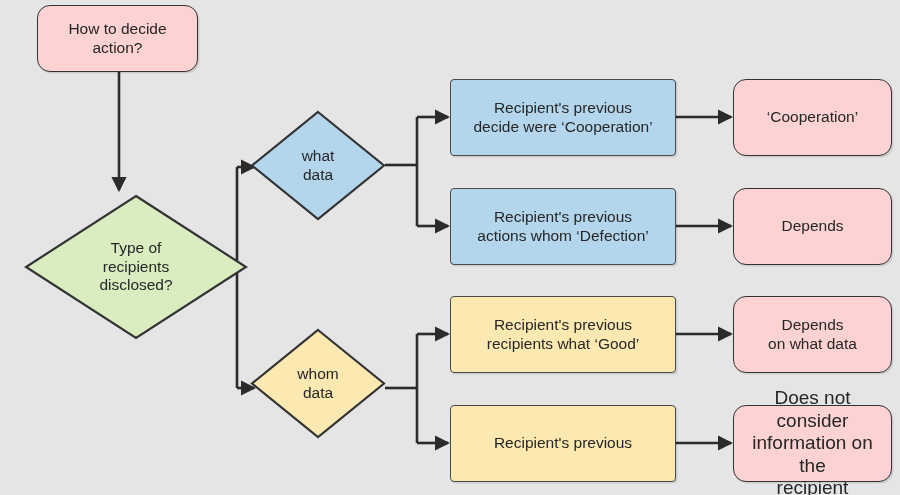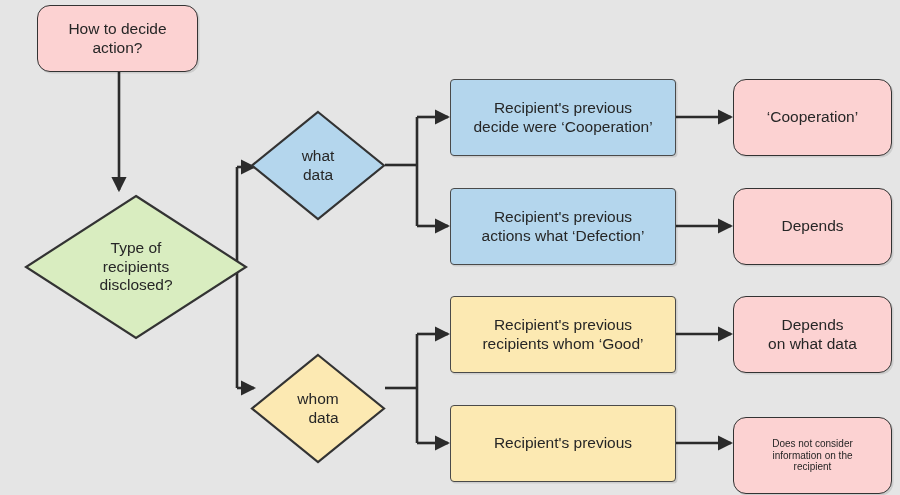--- a/index.html
+++ b/index.html
@@ -74,21 +74,21 @@
     position: relative;
     z-index: 2;
     line-height: 1.2;
   }
 
   .fill-pink   { background: #fcd2d2; }
   .fill-blue   { background: #b4d6ed; }
   .fill-yellow { background: #fce9b2; }
 
   .fs-15 { font-size: 15.5px; }
-  .fs-13 { font-size: 10px; margin-top: 12px; }
+  .fs-13 { font-size: 19px; }
 </style>
 </head>
 <body>
 
 <div id="canvas">
 
   <svg id="edges" viewBox="0 0 900 495" xmlns="http://www.w3.org/2000/svg">
     <defs>
       <marker id="arw" viewBox="0 0 10 10" refX="8.6" refY="5" markerWidth="6" markerHeight="6" orient="auto-start-reverse">
         <path d="M 0 0 L 10 5 L 0 10 z" fill="#2b2b2b"></path>
@@ -142,48 +142,48 @@
   <div class="node diamond fs-15" style="left:250px; top:110px; width:136px; height:111px;text-align:center;">
     <svg class="dshape" viewBox="0 0 136 111" preserveAspectRatio="none">
       <polygon points="68,2 134,55.5 68,109 2,55.5" fill="#b4d6ed" stroke="#333333" stroke-width="2.2" stroke-linejoin="miter"></polygon>
     </svg>
     <div class="label">
       <div>what</div>
       <div>data</div>
     </div>
   </div>
 
-  <div class="node diamond fs-15" style="left:250px; top:353px; width:136px; height:111px;text-align:right;">
+  <div class="node diamond fs-15" style="left:250px; top:328px; width:136px; height:111px;">
     <svg class="dshape" viewBox="0 0 136 111" preserveAspectRatio="none">
       <polygon points="68,2 134,55.5 68,109 2,55.5" fill="#fce9b2" stroke="#333333" stroke-width="2.2" stroke-linejoin="miter"></polygon>
     </svg>
     <div class="label">
       <div>whom</div>
       <div>data</div>
     </div>
   </div>
 
   <div class="node rect fill-blue fs-15" style="left:450px; top:79px; width:226px; height:77px;">
     <div class="label">
       <div>Recipient's previous</div>
       <div>decide were ‘Cooperation’</div>
     </div>
   </div>
 
   <div class="node rect fill-blue fs-15" style="left:450px; top:188px; width:226px; height:77px;">
     <div class="label">
       <div>Recipient's previous</div>
-      <div>actions what ‘Defection’</div>
+      <div>actions whom ‘Defection’</div>
     </div>
   </div>
 
   <div class="node rect fill-yellow fs-15" style="left:450px; top:296px; width:226px; height:77px;">
     <div class="label">
       <div>Recipient's previous</div>
-      <div>recipients whom ‘Good’</div>
+      <div>recipients what ‘Good’</div>
     </div>
   </div>
 
   <div class="node rect fill-yellow fs-15" style="left:450px; top:405px; width:226px; height:77px;">
     <div class="label">
       <div>Recipient's previous</div>
     </div>
   </div>
 
   <div class="node rounded fill-pink fs-15" style="left:733px; top:79px; width:159px; height:77px;">

